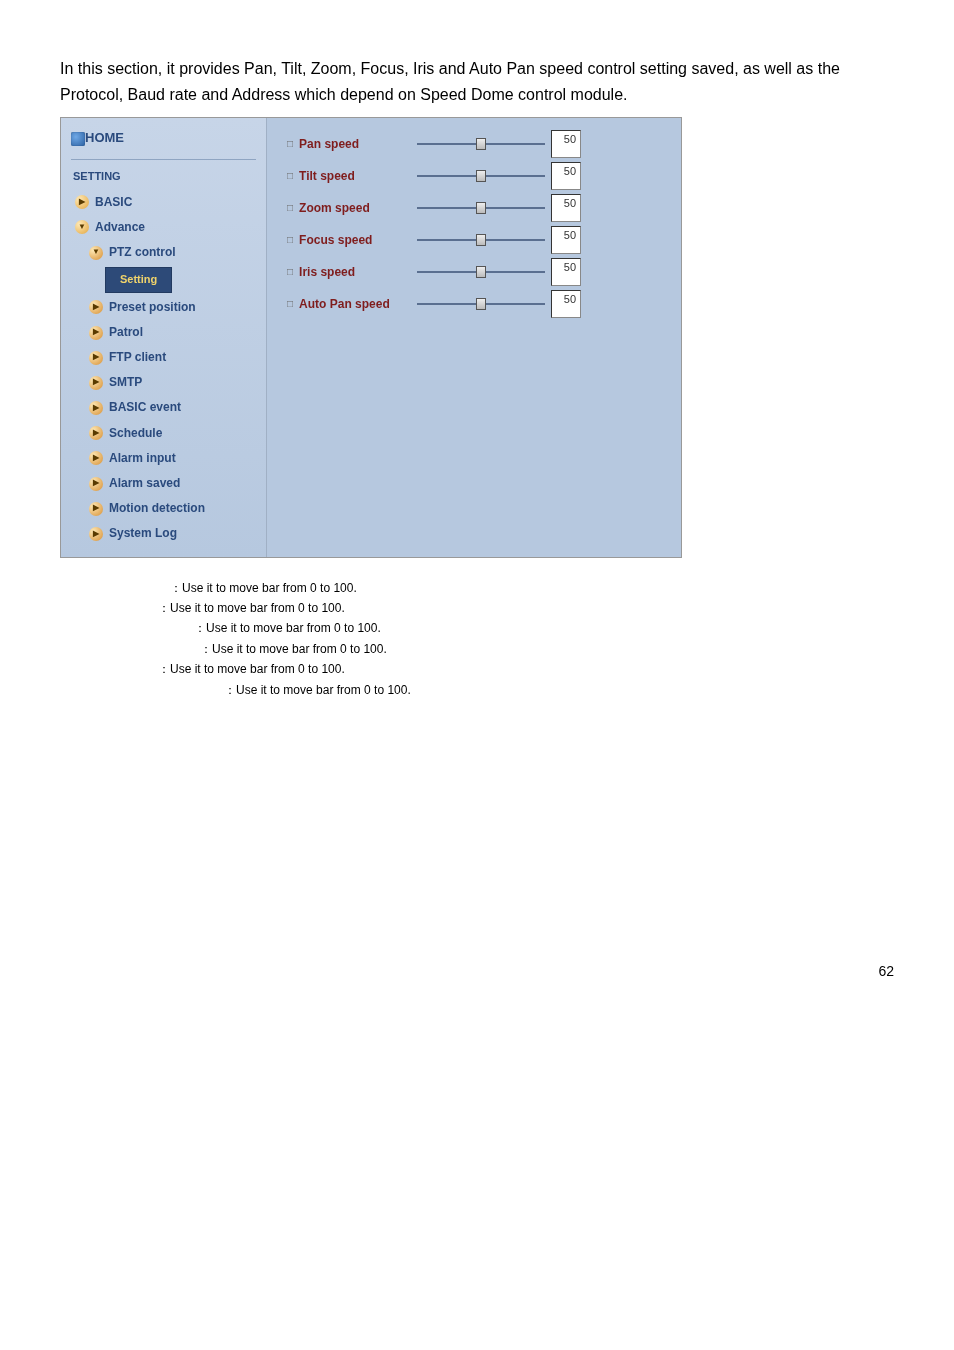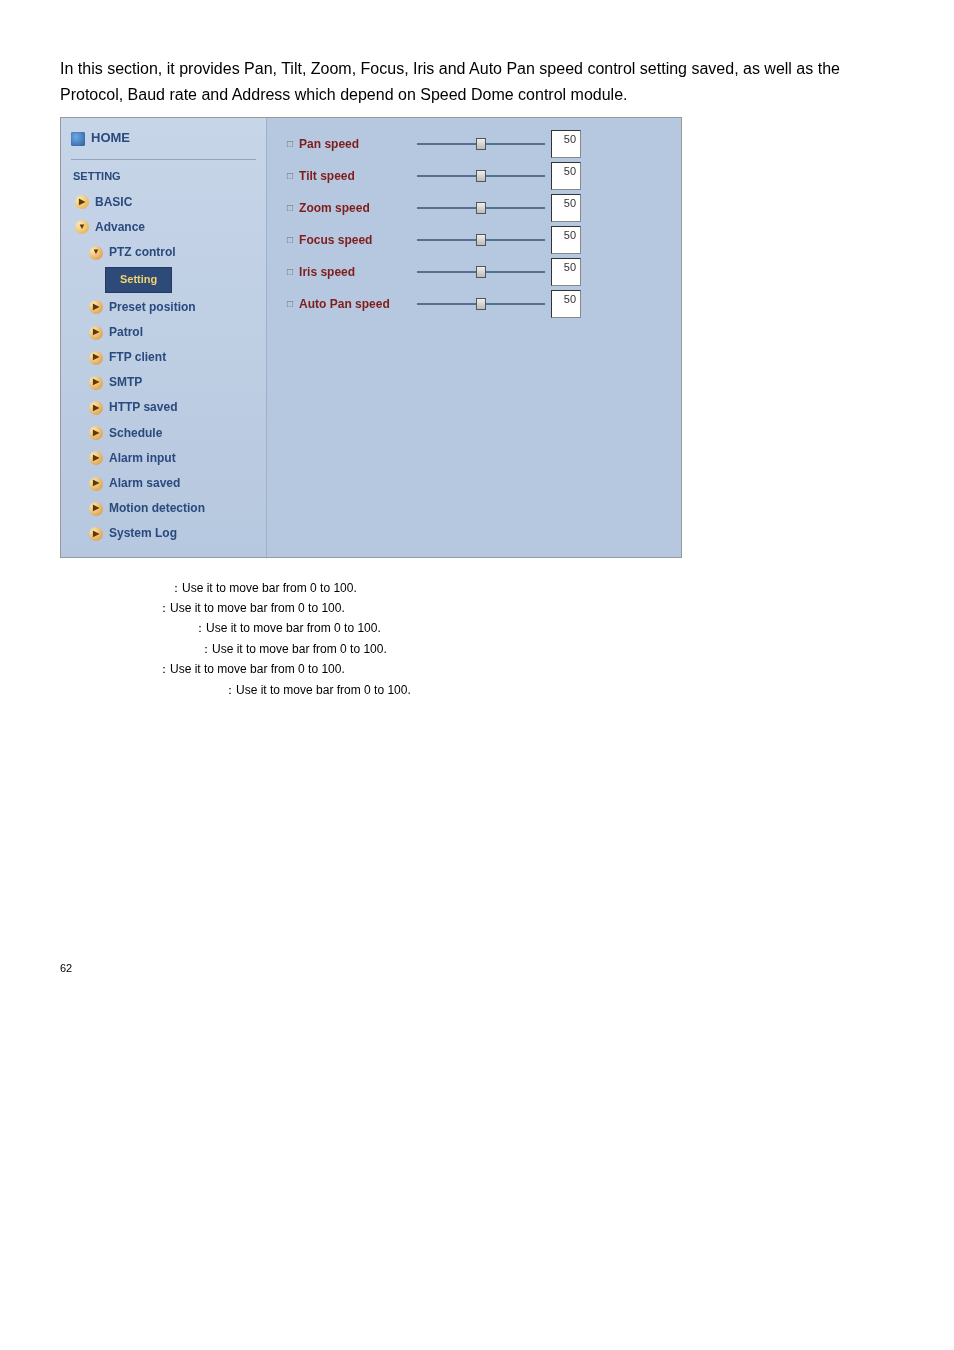--- a/index.html
+++ b/index.html
@@ -29,21 +29,20 @@
   .sidebar {
     width: 205px;
     background: linear-gradient(#C7D5E8, #B6C8DF);
     padding: 6px 0 10px 0;
     border-right: 1px solid #a0b0c5;
   }
   .home-row {
     padding: 4px 10px 10px 10px;
     display: flex;
     align-items: center;
-    gap: 6px;
     color: #2a4a7d;
     font-weight: bold;
     font-size: 13px;
   }
   .home-ico {
     width: 14px;
     height: 14px;
     background: radial-gradient(circle at 35% 35%, #6fa8e6, #2a5fa0);
     border-radius: 2px;
     box-shadow: inset 0 0 1px #183a66;
@@ -166,23 +165,23 @@
     margin: 0 2px;
   }
   .doclist {
     margin-top: 18px;
     margin-left: 110px;
     font-size: 12px;
     line-height: 1.7;
   }
   .doclist .row { white-space: pre; }
   .pagenum {
-    text-align: left;
+    text-align: right;
     margin-top: 260px;
-    font-size: 11px;
+    font-size: 14px;
   }
 </style>
 </head>
 <body>
 
 <p class="intro">    In this section, it provides Pan, Tilt, Zoom, Focus, Iris and Auto Pan speed control setting saved, as well as the Protocol, Baud rate and Address which depend on Speed Dome control module.</p>
 
 <div class="panel-wrap">
 <div class="panel">
 
@@ -220,21 +219,21 @@
     <div class="nav-row lvl2">
       <span class="arrow">▶</span>
       <span>FTP client</span>
     </div>
     <div class="nav-row lvl2">
       <span class="arrow">▶</span>
       <span>SMTP</span>
     </div>
     <div class="nav-row lvl2">
       <span class="arrow">▶</span>
-      <span>HTTP saved</span>
+      <span>BASIC event</span>
     </div>
     <div class="nav-row lvl2">
       <span class="arrow">▶</span>
       <span>Schedule</span>
     </div>
     <div class="nav-row lvl2">
       <span class="arrow">▶</span>
       <span>Alarm input</span>
     </div>
     <div class="nav-row lvl2">

